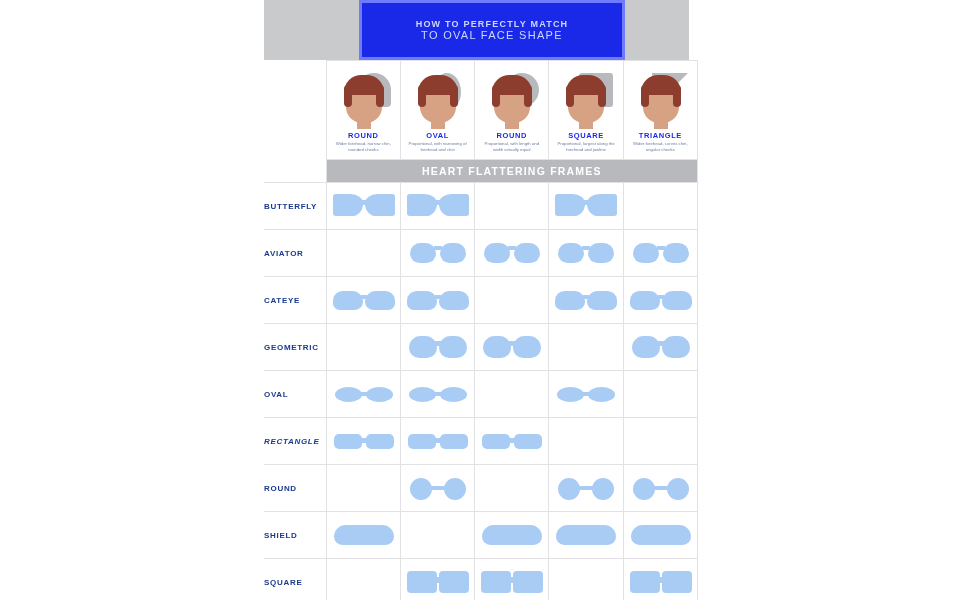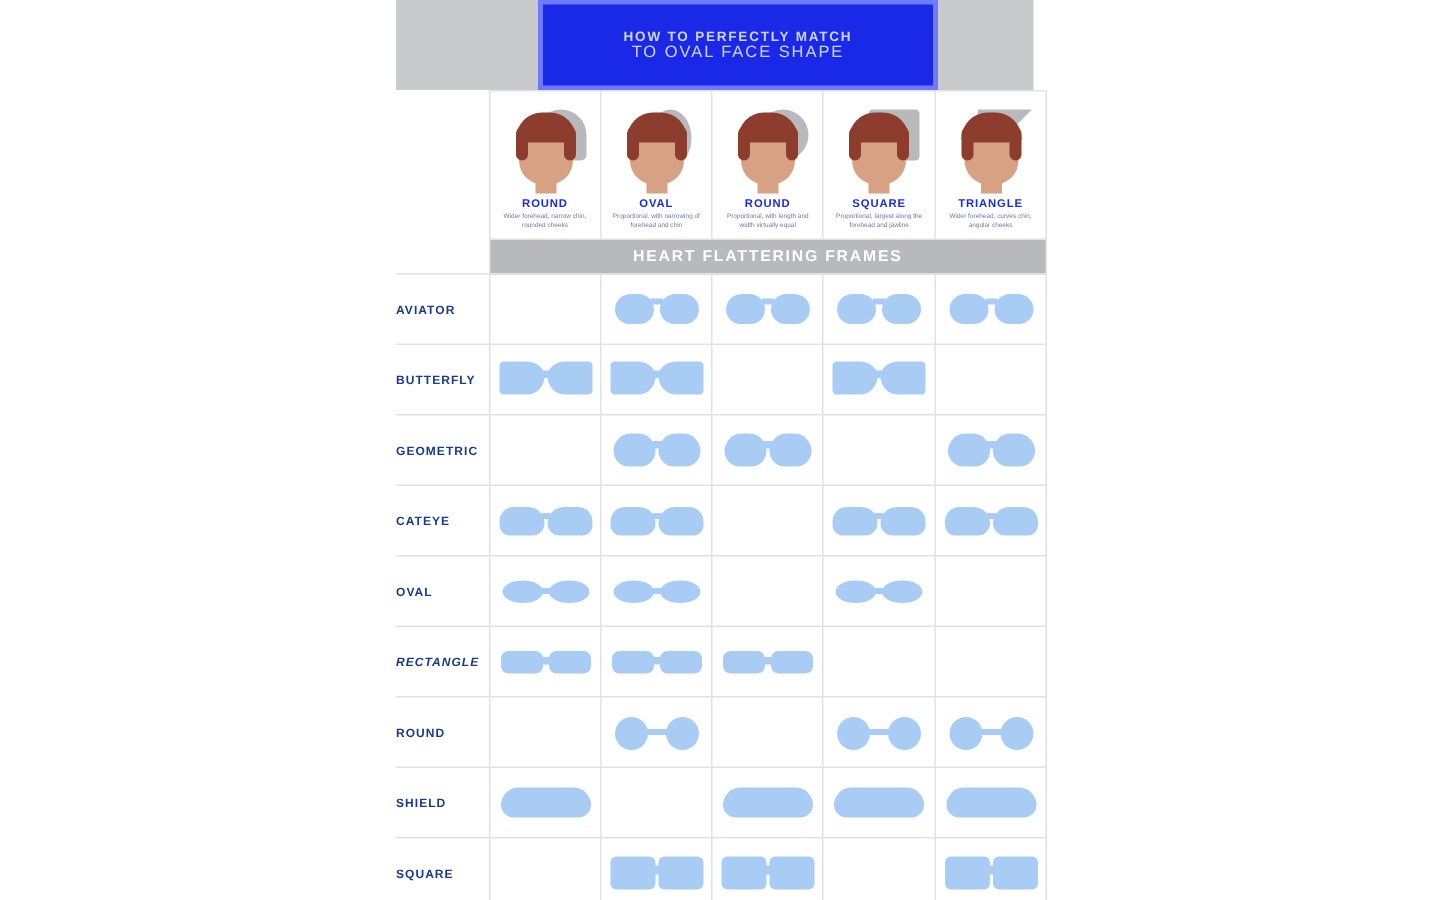--- a/index.html
+++ b/index.html
@@ -164,20 +164,50 @@
             </div>
             <div class="face-name">TRIANGLE</div>
             <div class="face-desc">Wider forehead, curves chin, angular cheeks</div>
           </td>
         </tr>
         <tr class="banner-row">
           <td style="background: rgb(255, 255, 255); border: none;"></td>
           <td colspan="5">HEART FLATTERING FRAMES</td>
         </tr>
         <tr>
+          <td class="row-label" style="border-left: none;">BUTTERFLY</td>
+          <td class="frame-cell">
+            <div class="frames">
+              <div class="lens" style="left:6px;top:8px;width:30px;height:22px;border-radius:4px 18px 16px 4px / 4px 14px 18px 4px;"></div>
+              <div class="lens" style="left:38px;top:8px;width:30px;height:22px;border-radius:18px 4px 4px 16px / 14px 4px 4px 18px;"></div>
+              <div class="bridge" style="left:34px;top:14px;width:6px;height:5px;"></div>
+            </div>
+          </td>
+          <td class="frame-cell">
+            <div class="frames">
+              <div class="lens" style="left:6px;top:8px;width:30px;height:22px;border-radius:4px 18px 16px 4px / 4px 14px 18px 4px;"></div>
+              <div class="lens" style="left:38px;top:8px;width:30px;height:22px;border-radius:18px 4px 4px 16px / 14px 4px 4px 18px;"></div>
+              <div class="bridge" style="left:34px;top:14px;width:6px;height:5px;"></div>
+            </div>
+          </td>
+          <td class="frame-cell">
+            <div class="empty"></div>
+          </td>
+          <td class="frame-cell">
+            <div class="frames">
+              <div class="lens" style="left:6px;top:8px;width:30px;height:22px;border-radius:4px 18px 16px 4px / 4px 14px 18px 4px;"></div>
+              <div class="lens" style="left:38px;top:8px;width:30px;height:22px;border-radius:18px 4px 4px 16px / 14px 4px 4px 18px;"></div>
+              <div class="bridge" style="left:34px;top:14px;width:6px;height:5px;"></div>
+            </div>
+          </td>
+          <td class="frame-cell">
+            <div class="empty"></div>
+          </td>
+        </tr>
+        <tr>
           <td class="row-label" style="border-left: none;">AVIATOR</td>
           <td class="frame-cell">
             <div class="empty"></div>
           </td>
           <td class="frame-cell">
             <div class="frames">
               <div class="lens" style="left:9px;top:10px;width:26px;height:20px;border-radius:13px 13px 12px 12px;"></div>
               <div class="lens" style="left:39px;top:10px;width:26px;height:20px;border-radius:13px 13px 12px 12px;"></div>
               <div class="bridge" style="left:33px;top:13px;width:8px;height:4px;"></div>
             </div>
@@ -198,80 +228,20 @@
           </td>
           <td class="frame-cell">
             <div class="frames">
               <div class="lens" style="left:9px;top:10px;width:26px;height:20px;border-radius:13px 13px 12px 12px;"></div>
               <div class="lens" style="left:39px;top:10px;width:26px;height:20px;border-radius:13px 13px 12px 12px;"></div>
               <div class="bridge" style="left:33px;top:13px;width:8px;height:4px;"></div>
             </div>
           </td>
         </tr>
         <tr>
-          <td class="row-label" style="border-left: none;">BUTTERFLY</td>
-          <td class="frame-cell">
-            <div class="frames">
-              <div class="lens" style="left:6px;top:8px;width:30px;height:22px;border-radius:4px 18px 16px 4px / 4px 14px 18px 4px;"></div>
-              <div class="lens" style="left:38px;top:8px;width:30px;height:22px;border-radius:18px 4px 4px 16px / 14px 4px 4px 18px;"></div>
-              <div class="bridge" style="left:34px;top:14px;width:6px;height:5px;"></div>
-            </div>
-          </td>
-          <td class="frame-cell">
-            <div class="frames">
-              <div class="lens" style="left:6px;top:8px;width:30px;height:22px;border-radius:4px 18px 16px 4px / 4px 14px 18px 4px;"></div>
-              <div class="lens" style="left:38px;top:8px;width:30px;height:22px;border-radius:18px 4px 4px 16px / 14px 4px 4px 18px;"></div>
-              <div class="bridge" style="left:34px;top:14px;width:6px;height:5px;"></div>
-            </div>
-          </td>
-          <td class="frame-cell">
-            <div class="empty"></div>
-          </td>
-          <td class="frame-cell">
-            <div class="frames">
-              <div class="lens" style="left:6px;top:8px;width:30px;height:22px;border-radius:4px 18px 16px 4px / 4px 14px 18px 4px;"></div>
-              <div class="lens" style="left:38px;top:8px;width:30px;height:22px;border-radius:18px 4px 4px 16px / 14px 4px 4px 18px;"></div>
-              <div class="bridge" style="left:34px;top:14px;width:6px;height:5px;"></div>
-            </div>
-          </td>
-          <td class="frame-cell">
-            <div class="empty"></div>
-          </td>
-        </tr>
-        <tr>
-          <td class="row-label" style="border-left: none;">GEOMETRIC</td>
-          <td class="frame-cell">
-            <div class="empty"></div>
-          </td>
-          <td class="frame-cell">
-            <div class="frames">
-              <div class="lens" style="left:8px;top:9px;width:28px;height:22px;border-radius:16px 16px 14px 14px;"></div>
-              <div class="lens" style="left:38px;top:9px;width:28px;height:22px;border-radius:16px 16px 14px 14px;"></div>
-              <div class="bridge" style="left:34px;top:14px;width:6px;height:5px;"></div>
-            </div>
-          </td>
-          <td class="frame-cell">
-            <div class="frames">
-              <div class="lens" style="left:8px;top:9px;width:28px;height:22px;border-radius:16px 16px 14px 14px;"></div>
-              <div class="lens" style="left:38px;top:9px;width:28px;height:22px;border-radius:16px 16px 14px 14px;"></div>
-              <div class="bridge" style="left:34px;top:14px;width:6px;height:5px;"></div>
-            </div>
-          </td>
-          <td class="frame-cell">
-            <div class="empty"></div>
-          </td>
-          <td class="frame-cell">
-            <div class="frames">
-              <div class="lens" style="left:8px;top:9px;width:28px;height:22px;border-radius:16px 16px 14px 14px;"></div>
-              <div class="lens" style="left:38px;top:9px;width:28px;height:22px;border-radius:16px 16px 14px 14px;"></div>
-              <div class="bridge" style="left:34px;top:14px;width:6px;height:5px;"></div>
-            </div>
-          </td>
-        </tr>
-        <tr>
           <td class="row-label" style="border-left: none;">CATEYE</td>
           <td class="frame-cell">
             <div class="frames">
               <div class="lens" style="left:6px;top:11px;width:30px;height:19px;border-radius:14px 16px 12px 10px;"></div>
               <div class="lens" style="left:38px;top:11px;width:30px;height:19px;border-radius:16px 14px 10px 12px;"></div>
               <div class="bridge" style="left:34px;top:15px;width:6px;height:4px;"></div>
             </div>
           </td>
           <td class="frame-cell">
             <div class="frames">
@@ -292,20 +262,50 @@
           </td>
           <td class="frame-cell">
             <div class="frames">
               <div class="lens" style="left:6px;top:11px;width:30px;height:19px;border-radius:14px 16px 12px 10px;"></div>
               <div class="lens" style="left:38px;top:11px;width:30px;height:19px;border-radius:16px 14px 10px 12px;"></div>
               <div class="bridge" style="left:34px;top:15px;width:6px;height:4px;"></div>
             </div>
           </td>
         </tr>
         <tr>
+          <td class="row-label" style="border-left: none;">GEOMETRIC</td>
+          <td class="frame-cell">
+            <div class="empty"></div>
+          </td>
+          <td class="frame-cell">
+            <div class="frames">
+              <div class="lens" style="left:8px;top:9px;width:28px;height:22px;border-radius:16px 16px 14px 14px;"></div>
+              <div class="lens" style="left:38px;top:9px;width:28px;height:22px;border-radius:16px 16px 14px 14px;"></div>
+              <div class="bridge" style="left:34px;top:14px;width:6px;height:5px;"></div>
+            </div>
+          </td>
+          <td class="frame-cell">
+            <div class="frames">
+              <div class="lens" style="left:8px;top:9px;width:28px;height:22px;border-radius:16px 16px 14px 14px;"></div>
+              <div class="lens" style="left:38px;top:9px;width:28px;height:22px;border-radius:16px 16px 14px 14px;"></div>
+              <div class="bridge" style="left:34px;top:14px;width:6px;height:5px;"></div>
+            </div>
+          </td>
+          <td class="frame-cell">
+            <div class="empty"></div>
+          </td>
+          <td class="frame-cell">
+            <div class="frames">
+              <div class="lens" style="left:8px;top:9px;width:28px;height:22px;border-radius:16px 16px 14px 14px;"></div>
+              <div class="lens" style="left:38px;top:9px;width:28px;height:22px;border-radius:16px 16px 14px 14px;"></div>
+              <div class="bridge" style="left:34px;top:14px;width:6px;height:5px;"></div>
+            </div>
+          </td>
+        </tr>
+        <tr>
           <td class="row-label" style="border-left: none;">OVAL</td>
           <td class="frame-cell">
             <div class="frames">
               <div class="lens" style="left:8px;top:13px;width:27px;height:15px;border-radius:50%;"></div>
               <div class="lens" style="left:39px;top:13px;width:27px;height:15px;border-radius:50%;"></div>
               <div class="bridge" style="left:33px;top:18px;width:8px;height:4px;"></div>
             </div>
           </td>
           <td class="frame-cell">
             <div class="frames">

